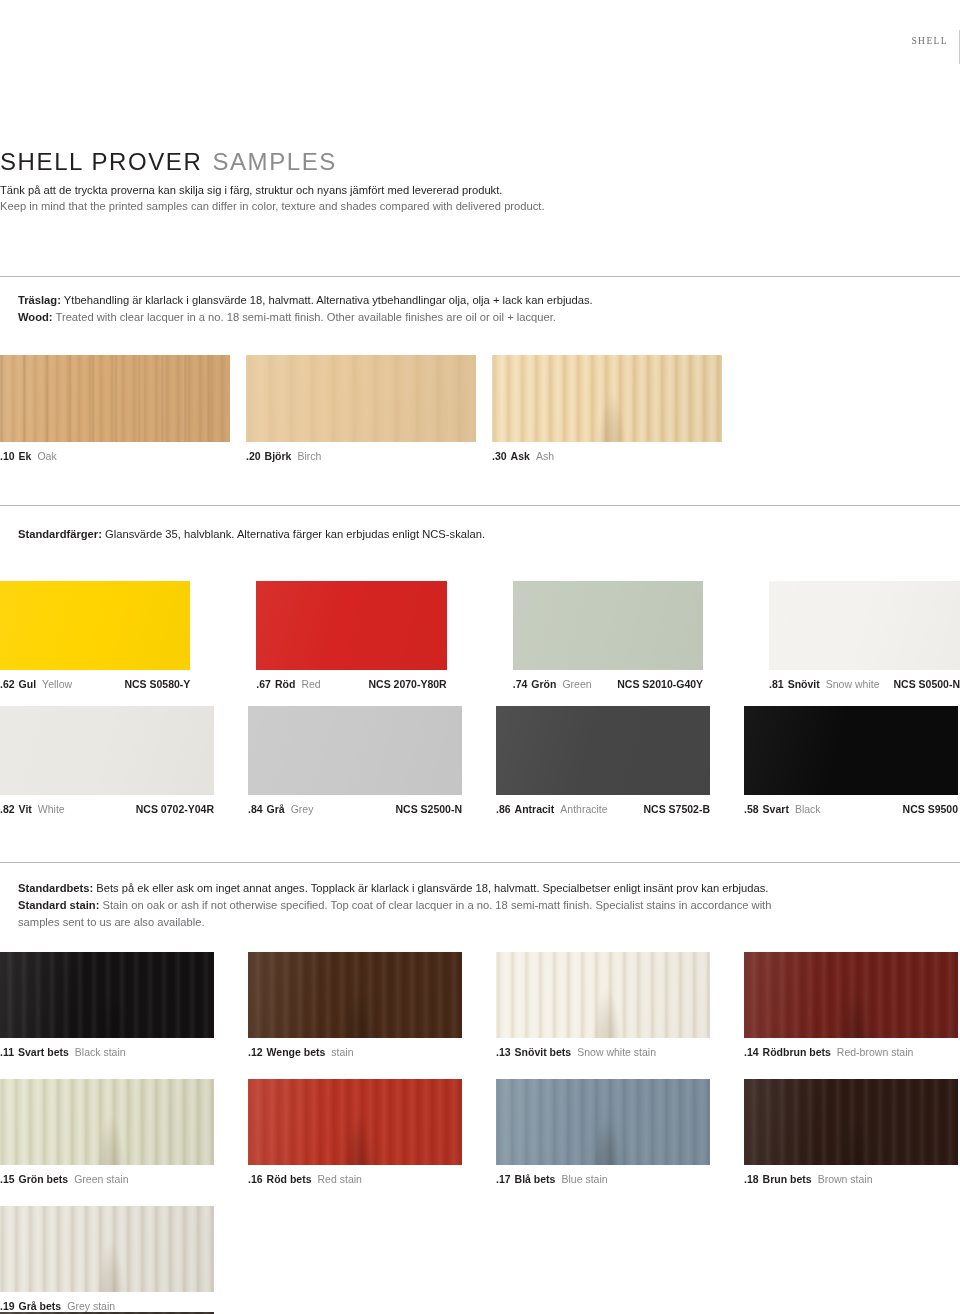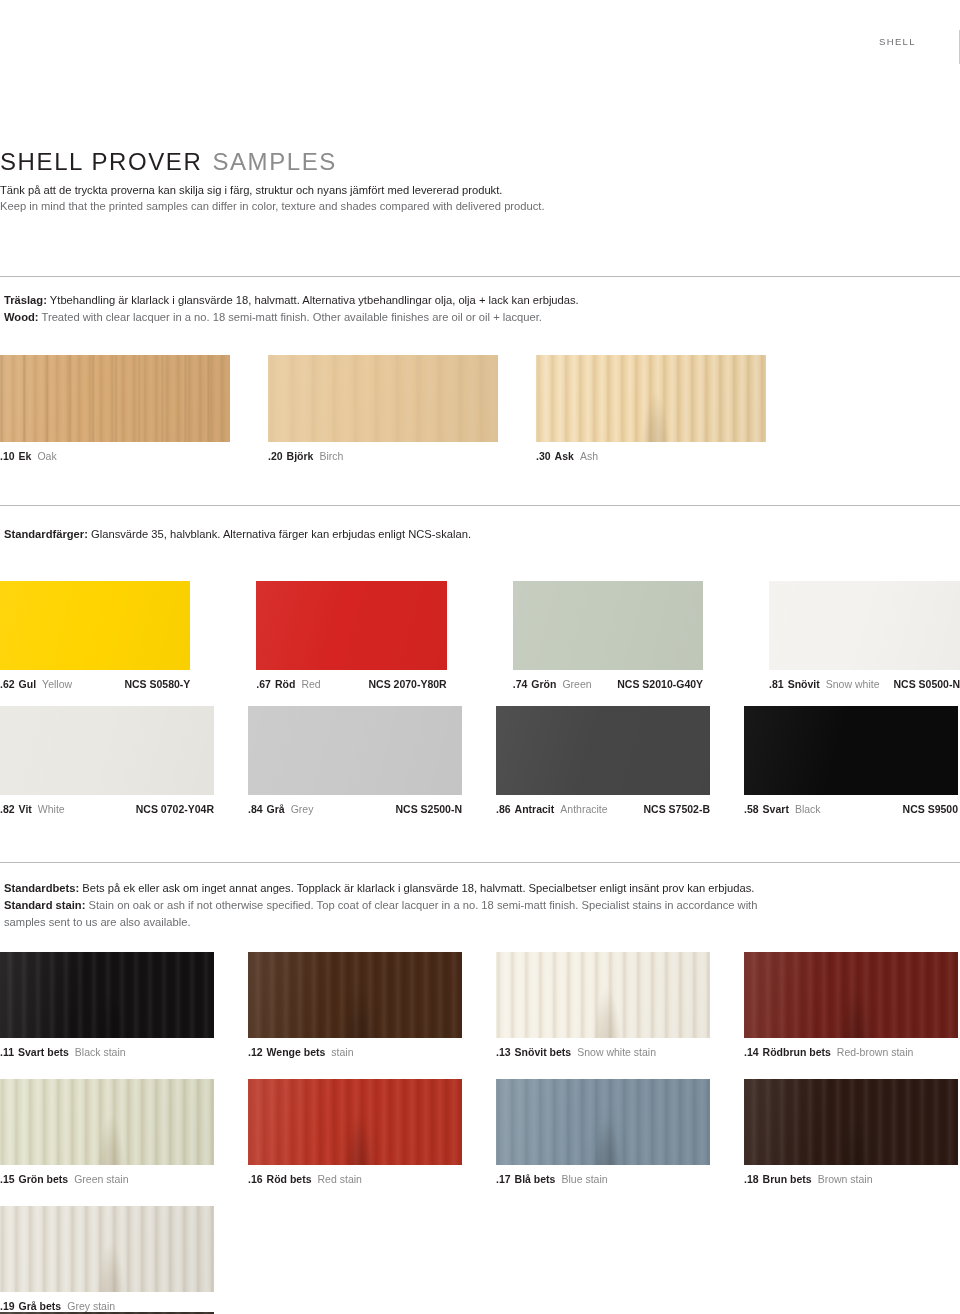--- a/index.html
+++ b/index.html
@@ -19,26 +19,26 @@
   
   .page-header {
     position: absolute;
     top: 36px;
     right: 0;
     width: 100%;
     height: 30px;
   }
   .page-header .brand {
     position: absolute;
-    right: 44px;
+    right: 12px;
     top: 0;
     font-size: 9.5px;
     letter-spacing: 1.4px;
     color: #6d6e71;
-    font-family: Liberation Sans, sans-serif;
+    font-family: Liberation Serif, serif;
   }
   .page-header .edge-rule {
     position: absolute;
     right: 0;
     top: -6px;
     width: 1px;
     height: 34px;
     background: #c9cacc;
   }
 
@@ -92,21 +92,21 @@
     height: 1px;
     background: #b9babc;
   }
   .rule.r1 { top: 276px; }
   .rule.r2 { top: 505px; }
   .rule.r3 { top: 862px; }
 
   
   .sec-desc {
     position: absolute;
-    left: 4px;
+    left: 18px;
     width: 930px;
     line-height: 1.5;
   }
   .sec-desc .line {
     display: block;
     font-size: 11.2px;
     color: #6d6e71;
   }
   .sec-desc .line b {
     color: #231f20;
@@ -159,21 +159,21 @@
   }
   .caption .ncs {
     margin-left: auto;
     padding-left: 14px;
     font-weight: 700;
     color: #231f20;
   }
 
   
   #wood-grid { top: 355px; }
-  #wood-grid .cell { width: 230px; margin-right: 38px; }
+  #wood-grid .cell { width: 230px; margin-right: 16px; }
   #wood-grid .swatch { height: 87px; }
 
   
   #color-grid-1 { top: 581px; gap: 32px; }
   #color-grid-2 { top: 706px; }
   #color-grid-1 .cell, #color-grid-2 .cell { width: 214px; margin-right: 34px; }
   #color-grid-1 .cell:last-child, #color-grid-2 .cell:last-child { margin-right: 0; }
   #color-grid-1 .swatch, #color-grid-2 .swatch { height: 89px; }
 
   

